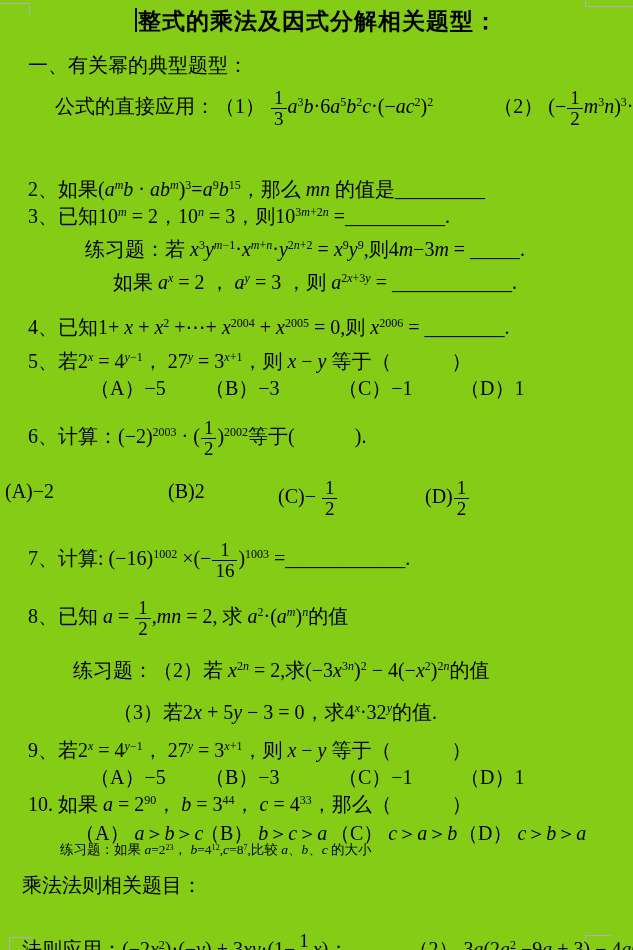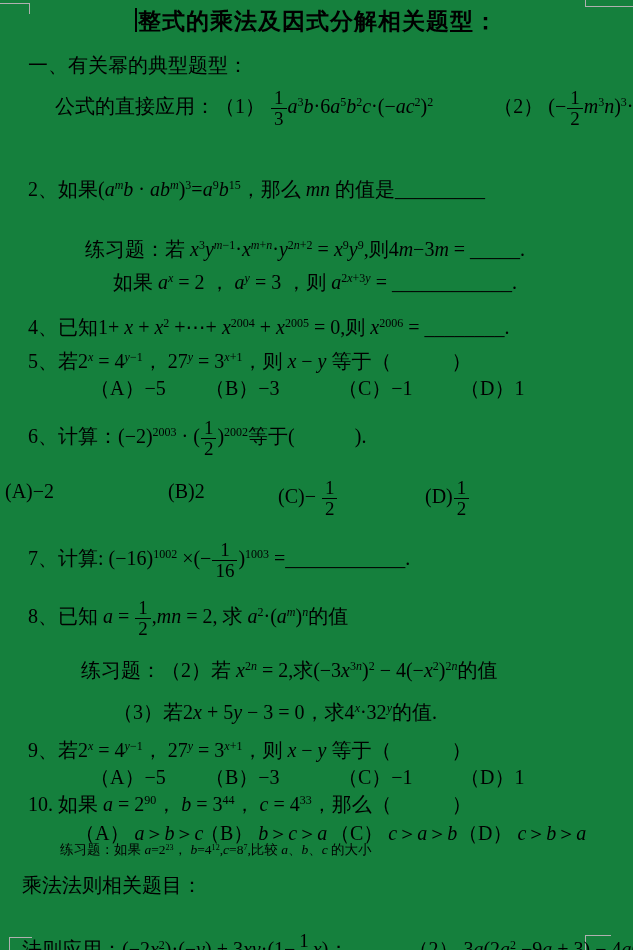--- a/index.html
+++ b/index.html
@@ -1,19 +1,19 @@
 <!DOCTYPE html>
 <html><head>
 <meta charset="utf-8">
 <style>
   html,body{margin:0;padding:0;background:#ffffff;}
   .page{
     position:relative;
     width:633px;height:950px;
-    background:#15803d;
+    background:#84cc16;
     font-family:"Liberation Serif","DejaVu Serif",serif;
     color:#000;
     overflow:hidden;
   }
   .line{
     position:absolute;
     white-space:nowrap;
     font-size:20px;
     line-height:1.35;
   }
@@ -68,20 +68,21 @@
   <div class="crop crop-bl"></div>
   <div class="crop crop-br"></div>
 
   <div class="title-line"><span class="caret"></span><span>整式的乘法及因式分解相关题型：</span></div>
 
   <div class="line" style="left:28px;top:52px">一、有关幂的典型题型：</div>
 
   <div class="line" style="left:55px;top:88px">公式的直接应用：（1） <span class="frac"><span class="fnum">1</span><span class="fden">3</span></span><i>a</i><sup>3</sup><i>b</i>·6<i>a</i><sup>5</sup><i>b</i><sup>2</sup><i>c</i>·(−<i>ac</i><sup>2</sup>)<sup>2</sup>　　　（2） (−<span class="frac"><span class="fnum">1</span><span class="fden">2</span></span><i>m</i><sup>3</sup><i>n</i>)<sup>3</sup>·(−2<i>m</i><sup>2</sup><i>n</i>)<sup>4</sup></div>
 
   <div class="line" style="left:28px;top:176px">2、如果(<i>a</i><sup><i>m</i></sup><i>b</i> · <i>ab</i><sup><i>m</i></sup>)<sup>3</sup>=<i>a</i><sup>9</sup><i>b</i><sup>15</sup>，那么 <i>mn</i> 的值是_________</div>
+  <div class="line" style="left:28px;top:203px">3、已知10<sup><i>m</i></sup> = 2，10<sup><i>n</i></sup> = 3，则10<sup>3<i>m</i>+2<i>n</i></sup> =__________.</div>
 
   <div class="line" style="left:85px;top:236px">练习题：若 <i>x</i><sup>3</sup><i>y</i><sup><i>m</i>−1</sup>·<i>x</i><sup><i>m</i>+<i>n</i></sup>·<i>y</i><sup>2<i>n</i>+2</sup> = <i>x</i><sup>9</sup><i>y</i><sup>9</sup>,则4<i>m</i>−3<i>m</i> = _____.</div>
   <div class="line" style="left:113px;top:269px">如果 <i>a</i><sup><i>x</i></sup> = 2 ， <i>a</i><sup><i>y</i></sup> = 3 ，则 <i>a</i><sup>2<i>x</i>+3<i>y</i></sup> = ____________.</div>
 
   <div class="line" style="left:28px;top:314px">4、已知1+ <i>x</i> + <i>x</i><sup>2</sup> +⋯+ <i>x</i><sup>2004</sup> + <i>x</i><sup>2005</sup> = 0,则 <i>x</i><sup>2006</sup> = ________.</div>
 
   <div class="line" style="left:28px;top:348px">5、若2<sup><i>x</i></sup> = 4<sup><i>y</i>−1</sup>， 27<sup><i>y</i></sup> = 3<sup><i>x</i>+1</sup>，则 <i>x</i> − <i>y</i> 等于（　　　）</div>
   <div class="line opts" style="top:375px">
     <span class="opt" style="left:90px">（A）−5</span>
     <span class="opt" style="left:205px">（B）−3</span>
@@ -93,21 +94,21 @@
   <div class="line opts" style="top:478px">
     <span class="opt" style="left:5px">(A)−2</span>
     <span class="opt" style="left:168px">(B)2</span>
     <span class="opt" style="left:278px">(C)− <span class="frac"><span class="fnum">1</span><span class="fden">2</span></span></span>
     <span class="opt" style="left:425px">(D)<span class="frac"><span class="fnum">1</span><span class="fden">2</span></span></span>
   </div>
 
   <div class="line" style="left:28px;top:540px">7、计算: (−16)<sup>1002</sup> ×(−<span class="frac"><span class="fnum">1</span><span class="fden">16</span></span>)<sup>1003</sup> =____________.</div>
 
   <div class="line" style="left:28px;top:598px">8、已知 <i>a</i> = <span class="frac"><span class="fnum">1</span><span class="fden">2</span></span>,<i>mn</i> = 2, 求 <i>a</i><sup>2</sup>·(<i>a</i><sup><i>m</i></sup>)<sup><i>n</i></sup>的值</div>
-  <div class="line" style="left:81px;top:657px">练习题：（2）若 <i>x</i><sup>2<i>n</i></sup> = 2,求(−3<i>x</i><sup>3<i>n</i></sup>)<sup>2</sup> − 4(−<i>x</i><sup>2</sup>)<sup>2<i>n</i></sup>的值</div>
+  <div class="line" style="left:73px;top:657px">练习题：（2）若 <i>x</i><sup>2<i>n</i></sup> = 2,求(−3<i>x</i><sup>3<i>n</i></sup>)<sup>2</sup> − 4(−<i>x</i><sup>2</sup>)<sup>2<i>n</i></sup>的值</div>
   <div class="line" style="left:113px;top:699px">（3）若2<i>x</i> + 5<i>y</i> − 3 = 0，求4<sup><i>x</i></sup>·32<sup><i>y</i></sup>的值.</div>
 
   <div class="line" style="left:28px;top:737px">9、若2<sup><i>x</i></sup> = 4<sup><i>y</i>−1</sup>， 27<sup><i>y</i></sup> = 3<sup><i>x</i>+1</sup>，则 <i>x</i> − <i>y</i> 等于（　　　）</div>
   <div class="line opts" style="top:764px">
     <span class="opt" style="left:90px">（A）−5</span>
     <span class="opt" style="left:205px">（B）−3</span>
     <span class="opt" style="left:338px">（C）−1</span>
     <span class="opt" style="left:460px">（D）1</span>
   </div>
 

